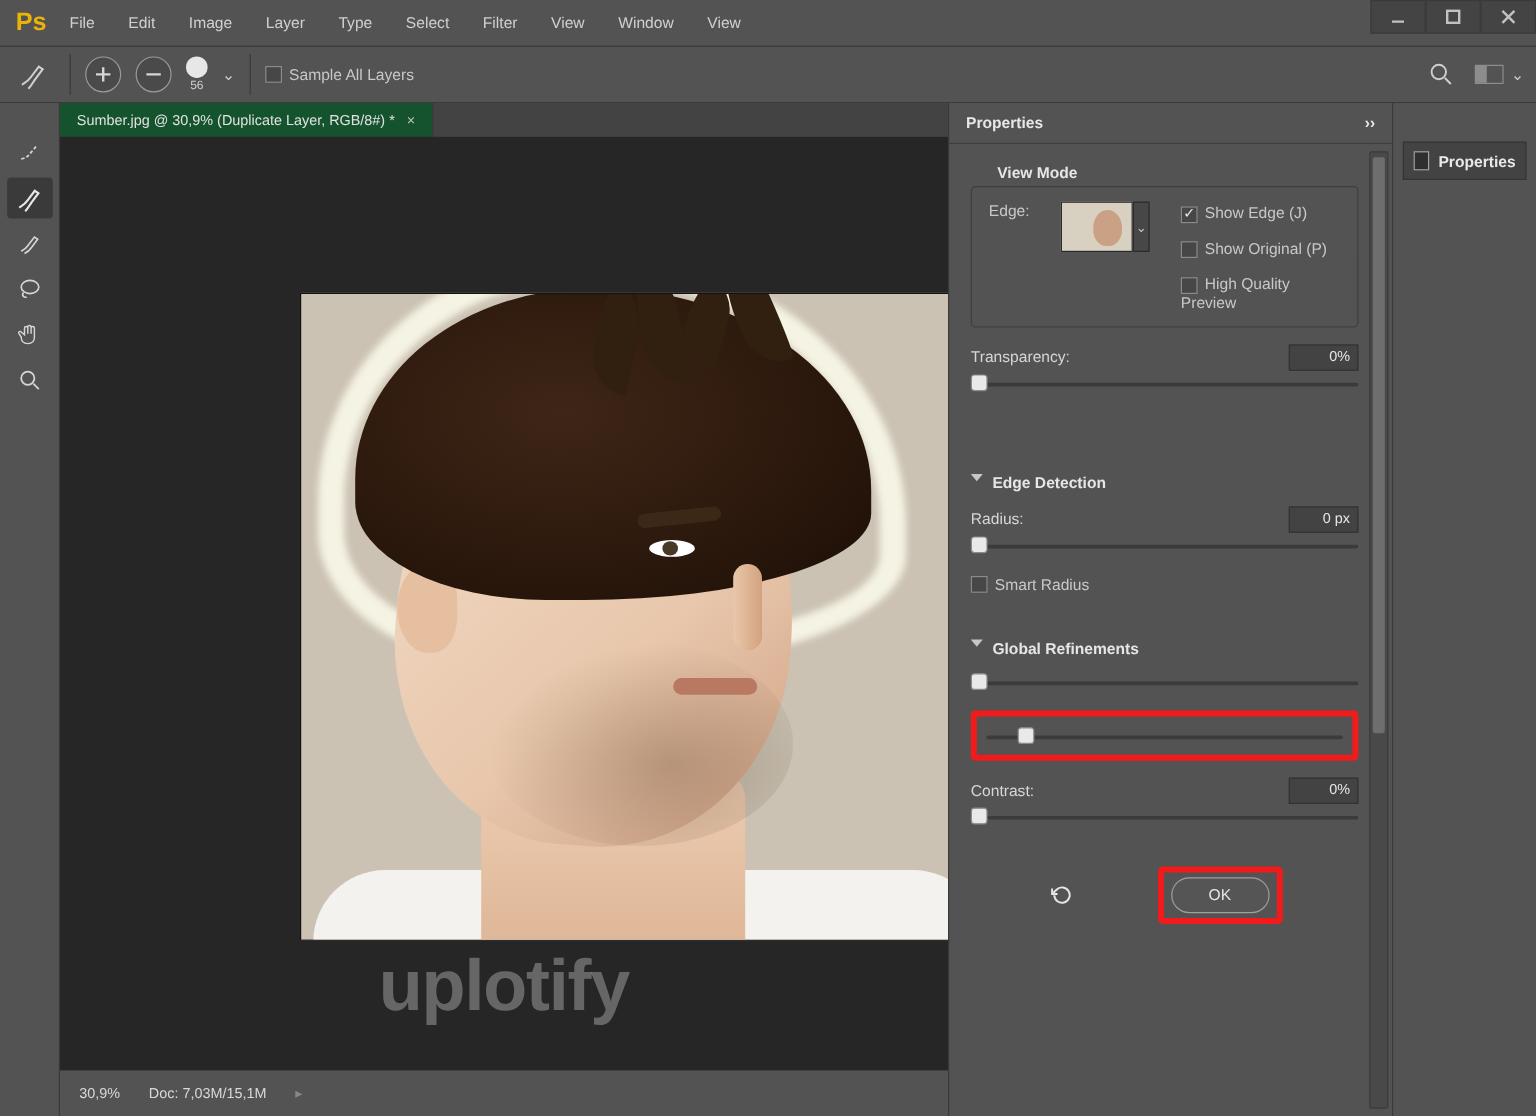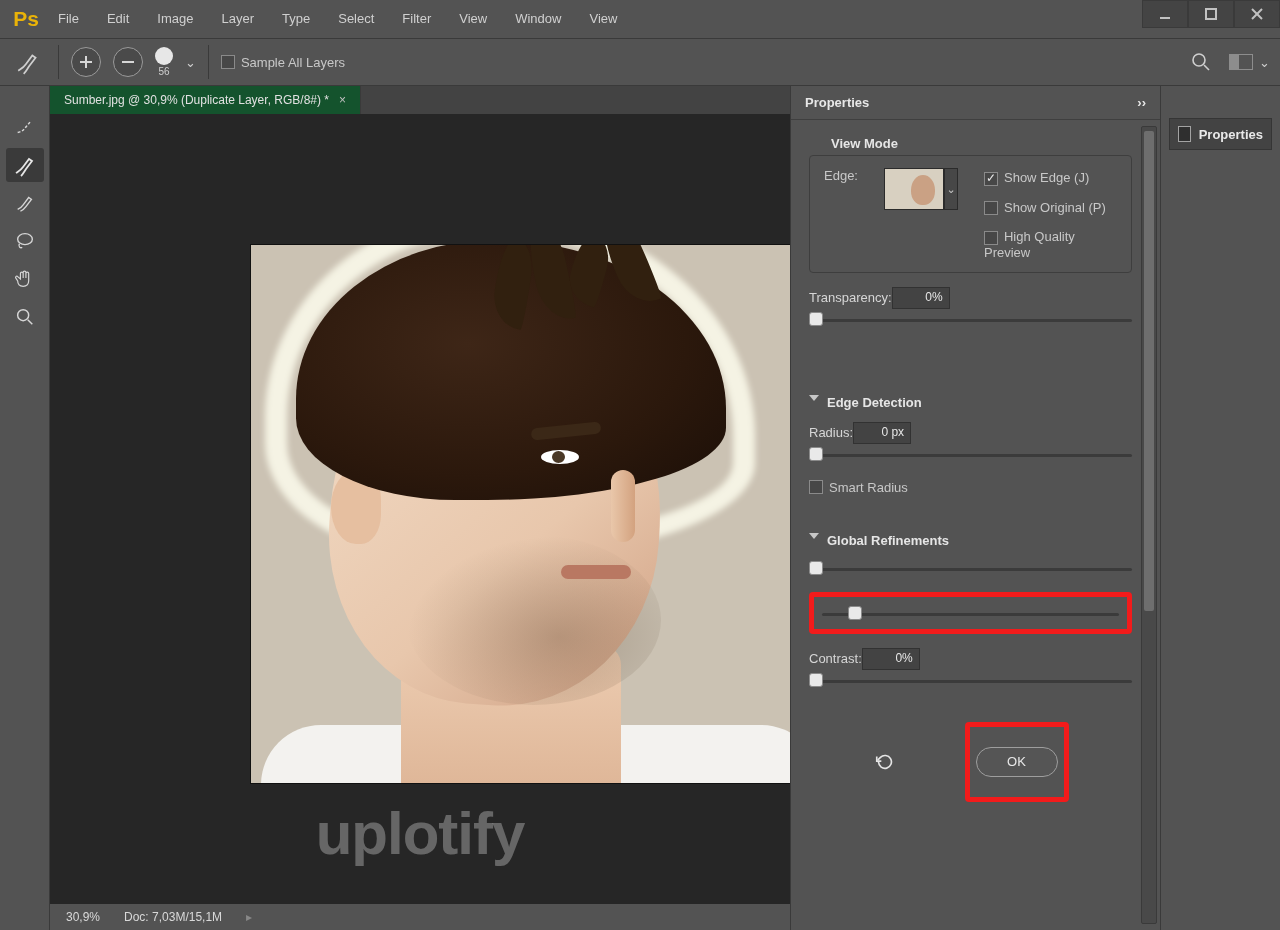--- a/index.html
+++ b/index.html
@@ -137,21 +137,21 @@
   .nose{position:absolute;left:360px;top:225px;width:24px;height:72px;background:linear-gradient(90deg,#e9c7aa,#d3a27f);border-radius:12px;}
   .mouth{position:absolute;left:310px;top:320px;width:70px;height:14px;background:#b97862;border-radius:10px;}
   .stubble{position:absolute;left:155px;top:290px;width:255px;height:170px;border-radius:50%;background:radial-gradient(ellipse at 60% 60%,rgba(80,60,40,0.28),rgba(0,0,0,0) 70%);}
 
   .watermark {
     position:absolute;left:50%;bottom:36px;transform:translateX(-50%);
     font-size:60px;font-weight:800;color:rgba(240,240,240,0.32);letter-spacing:-1px;
     pointer-events:none;
   }
   .statusbar {
-    height:26px;background:#535353;display:flex;align-items:center;gap:24px;padding:0 16px;font-size:12px;color:#d9d9d9;
+    height:38px;background:#535353;display:flex;align-items:center;gap:24px;padding:0 16px;font-size:12px;color:#d9d9d9;
   }
   .statusbar .sep { color:#888; }
 
   
   .prop-panel {
     width:370px;background:#535353;border-left:1px solid #3a3a3a;display:flex;flex-direction:column;
   }
   .prop-header {
     height:34px;display:flex;align-items:center;justify-content:space-between;padding:0 14px;color:#e7e7e7;font-weight:600;border-bottom:1px solid #3f3f3f;
   }
@@ -161,36 +161,36 @@
   .prop-vscroll::before{content:"";display:block;position:absolute;left:2px;right:2px;top:4px;height:480px;background:#6e6e6e;border-radius:2px;}
   .section-head { display:flex;align-items:flex-start;gap:8px;color:#e6e6e6;font-weight:600;padding-top:8px; }
   .chev{width:0;height:0;border-left:5px solid transparent;border-right:5px solid transparent;border-top:6px solid #c7c7c7;}
   .group { padding:4px 0 6px 0; border-bottom:0; }
   .viewmode-box { border:1px solid #3e3e3e;border-radius:4px;padding:12px 14px;margin-top:4px;display:flex;gap:26px; }
   .view-thumb-wrap{display:flex;flex-direction:column;align-items:center;gap:6px;}
   .view-thumb{width:60px;height:42px;background:#d8d0c1;border:1px solid #2b2b2b;position:relative;overflow:hidden;}
   .view-thumb::after{content:"";position:absolute;left:26px;top:6px;width:24px;height:30px;background:#caa184;border-radius:50% 50% 46% 46%;}
   .thumb-dd{width:14px;height:42px;background:#474747;border:1px solid #2b2b2b;display:flex;align-items:center;justify-content:center;}
   .checks{display:flex;flex-direction:column;gap:14px;padding-top:2px;}
-  .row{display:flex;align-items:center;justify-content:flex-start;}
+  .row{display:flex;align-items:center;justify-content:space-between;}
   .label{color:#d6d6d6;}
   .valbox{
     width:58px;height:22px;background:#434343;border:1px solid #323232;color:#e6e6e6;font-size:12px;text-align:right;padding:2px 6px;
   }
   .valbox.sel{background:#355a88;border-color:#5b85b6;color:#fff;}
   .slider{height:18px;position:relative;margin-top:2px;}
   .track{position:absolute;left:0;right:0;top:8px;height:3px;background:#3b3b3b;border-radius:2px;}
   .thumbknob{position:absolute;top:1px;width:14px;height:14px;background:#e9e9e9;border-radius:3px;border:1px solid #8a8a8a;}
   .anno{border:5px solid #f21b1b;border-radius:4px;padding:6px 8px;}
   .prop-footer{display:flex;align-items:center;justify-content:center;gap:68px;padding:14px 0 18px;}
   .undo-ic{width:24px;height:24px;display:flex;align-items:center;justify-content:center;}
   .ok-btn{
     width:82px;height:30px;border:1px solid #9e9e9e;border-radius:16px;display:flex;align-items:center;justify-content:center;color:#e8e8e8;background:#555;
   }
-  .ok-wrap{border:5px solid #f21b1b;border-radius:4px;padding:20px 6px;}
+  .ok-wrap{border:5px solid #f21b1b;border-radius:4px;padding:4px 6px;}
 
   
   .right-col{width:120px;background:#535353;border-left:1px solid #3a3a3a;padding-top:26px;}
   .panel-tab{
     margin:6px 8px;height:32px;background:#434343;border:1px solid #353535;display:flex;align-items:center;gap:8px;padding:0 8px;color:#e9e9e9;font-weight:600;
   }
   .panel-ic{width:18px;height:16px;border:1px solid #a3a3a3;background:#2f2f2f;display:inline-block;}
 
 </style>
 </head>

